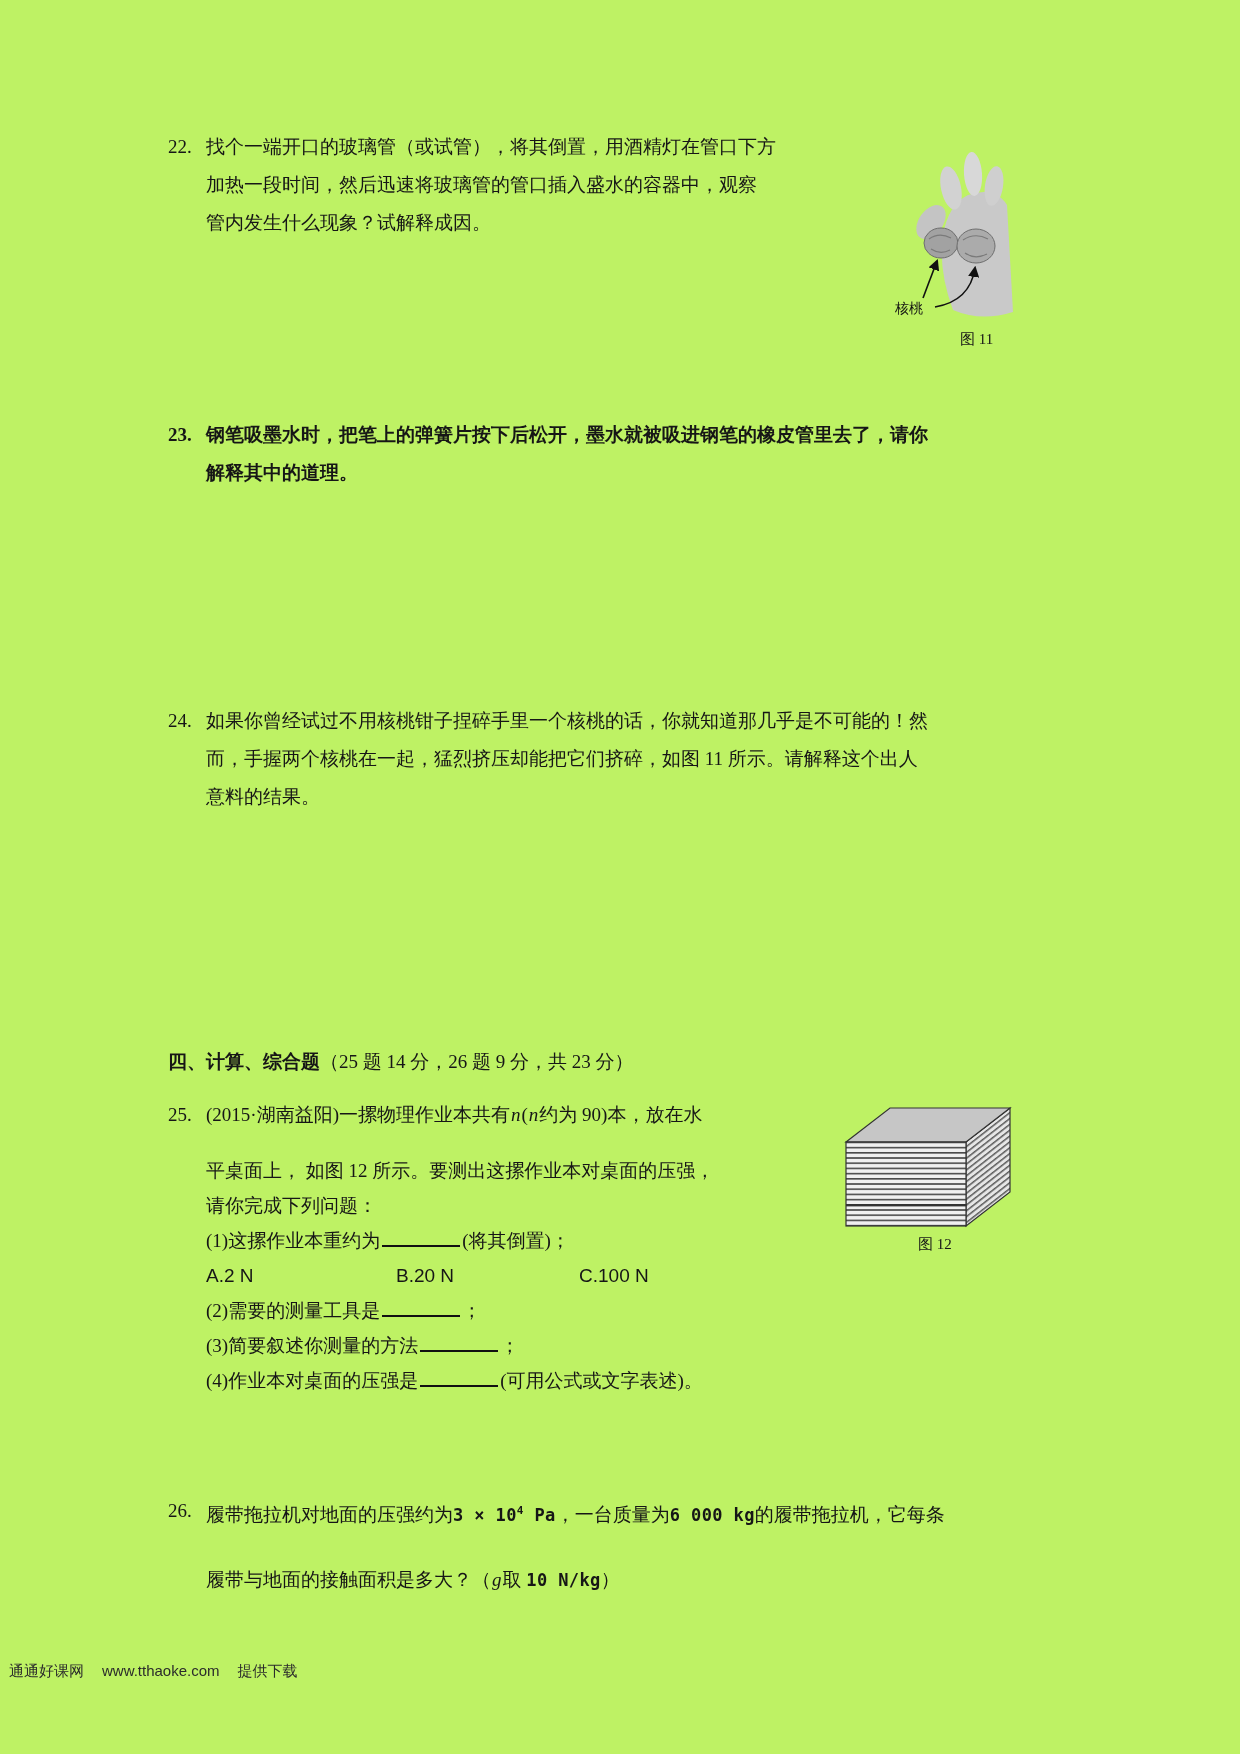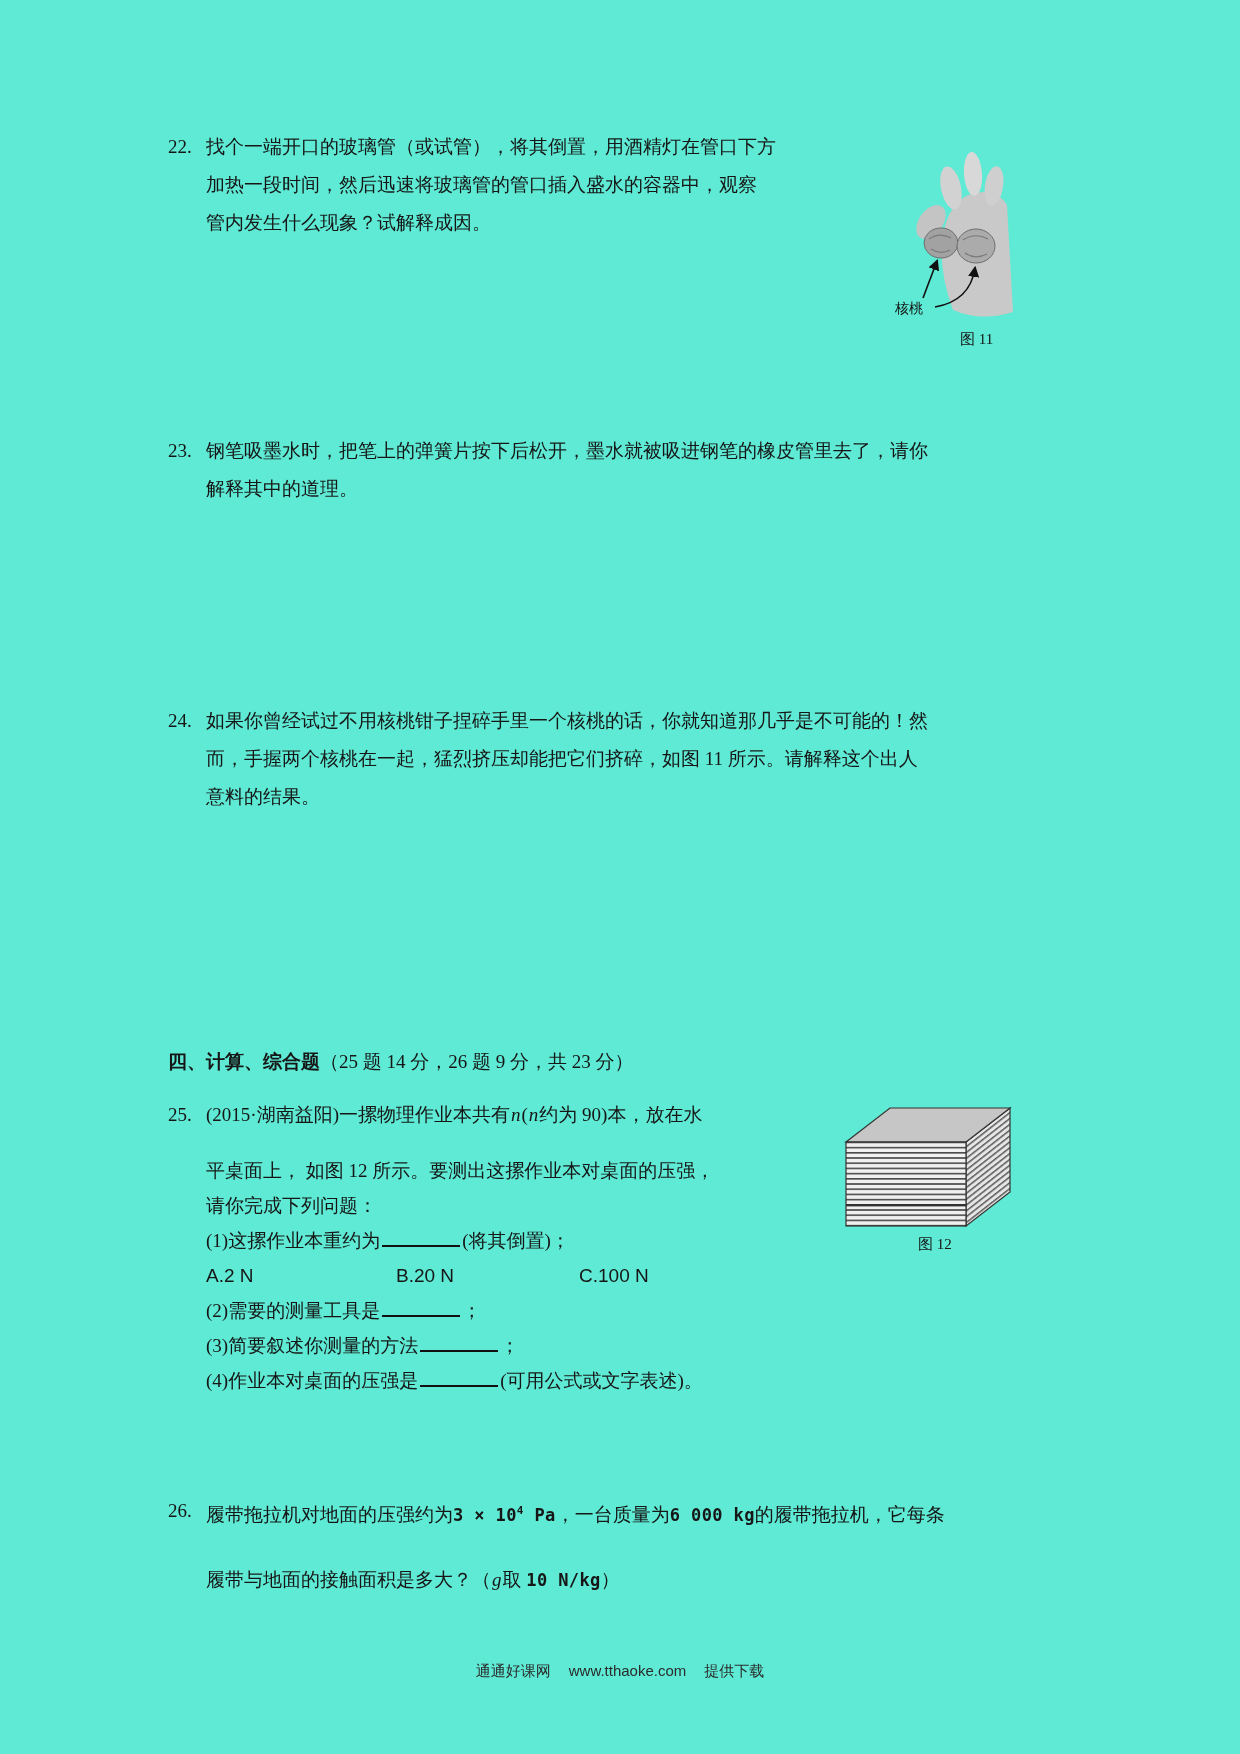--- a/index.html
+++ b/index.html
@@ -1,18 +1,18 @@
 <!DOCTYPE html>
 <html><head>
 <meta charset="utf-8">
 <style>
   * { margin:0; padding:0; box-sizing:border-box; }
   html,body { background:#ffffff; }
   .page {
-    position:relative; width:1240px; height:1754px; background:#5eead4;
+    position:relative; width:1240px; height:1754px; background:#bef264;
     font-family:"Liberation Serif", serif; color:#161616; overflow:hidden;
   }
   .q { position:absolute; display:flex; }
   .qnum { flex:0 0 38px; font-size:19px; line-height:38px; }
   .qtext { font-size:19px; line-height:38px; }
   .line { white-space:pre; }
   .q25 .qnum, .q25 .qtext { line-height:35px; }
   .q25 .first-line { margin-bottom:21px; }
   .q26 .line-2 { margin-top:27px; }
   .blank {
@@ -26,21 +26,21 @@
   .formula {
     font-family:"DejaVu Sans Mono", monospace; font-weight:700;
     font-size:17px; letter-spacing:0.4px;
   }
   .formula sup { font-size:11px; }
   .sec-title { position:absolute; left:168px; top:1049px; font-size:19px; white-space:pre; }
   .sec-bold { font-weight:700; }
   .figure { position:absolute; }
   .fig-caption { position:absolute; font-size:15px; white-space:pre; }
   .footer {
-    position:absolute; top:1662px; left:0; width:100%; text-align:center;
+    position:absolute; top:1662px; left:0; width:100%; 
     font-size:15px; color:#2b2b2b; font-family:"Liberation Sans", sans-serif;
   }
   .footer span { margin:0 9px; }
   svg text { font-family:"Liberation Serif", serif; fill:#111; }
 </style>
 </head>
 <body>
 
 <div class="page">
 
@@ -69,21 +69,21 @@
       <path d="M36,89 q10,-7 22,-1 M38,99 q9,6 19,1" fill="none" stroke="#7a7a7a" stroke-width="1.2"></path>
       <ellipse cx="83" cy="96" rx="19" ry="17" fill="#ababab" stroke="#6e6e6e" stroke-width="1"></ellipse>
       <path d="M70,90 q12,-8 25,-1 M72,103 q10,7 22,1" fill="none" stroke="#7a7a7a" stroke-width="1.2"></path>
       <line x1="30" y1="148" x2="44" y2="111" stroke="#111" stroke-width="1.6" marker-end="url(#ah)"></line>
       <path d="M42,157 Q77,151 82,118" fill="none" stroke="#111" stroke-width="1.6" marker-end="url(#ah)"></path>
       <text x="2" y="163" font-size="14">核桃</text>
     </svg>
   </div>
   <div class="fig-caption" style="left:960px; top:330px;">图 11</div>
 
-  <div class="q" style="left:168px; top:432px; width:830px;">
+  <div class="q" style="left:168px; top:416px; width:830px;font-weight:bold;">
     <span class="qnum">23.</span>
     <div class="qtext">
       <div class="line">钢笔吸墨水时，把笔上的弹簧片按下后松开，墨水就被吸进钢笔的橡皮管里去了，请你</div>
       <div class="line">解释其中的道理。</div>
     </div>
   </div>
 
   <div class="q" style="left:168px; top:702px; width:830px;">
     <span class="qnum">24.</span>
     <div class="qtext">

